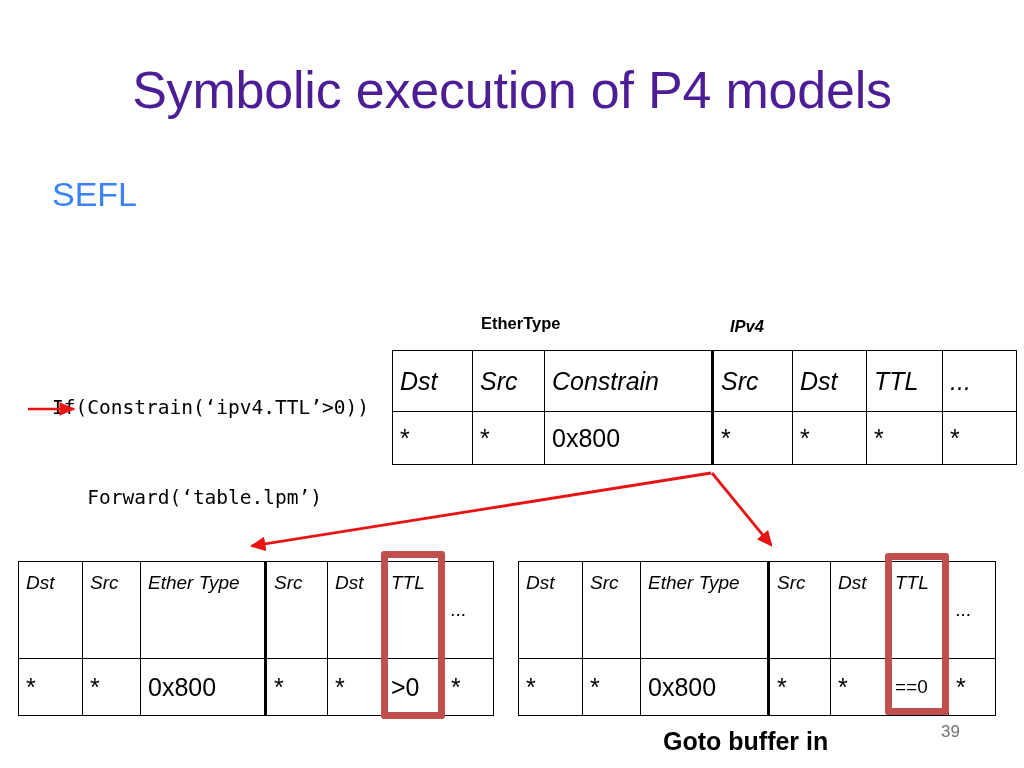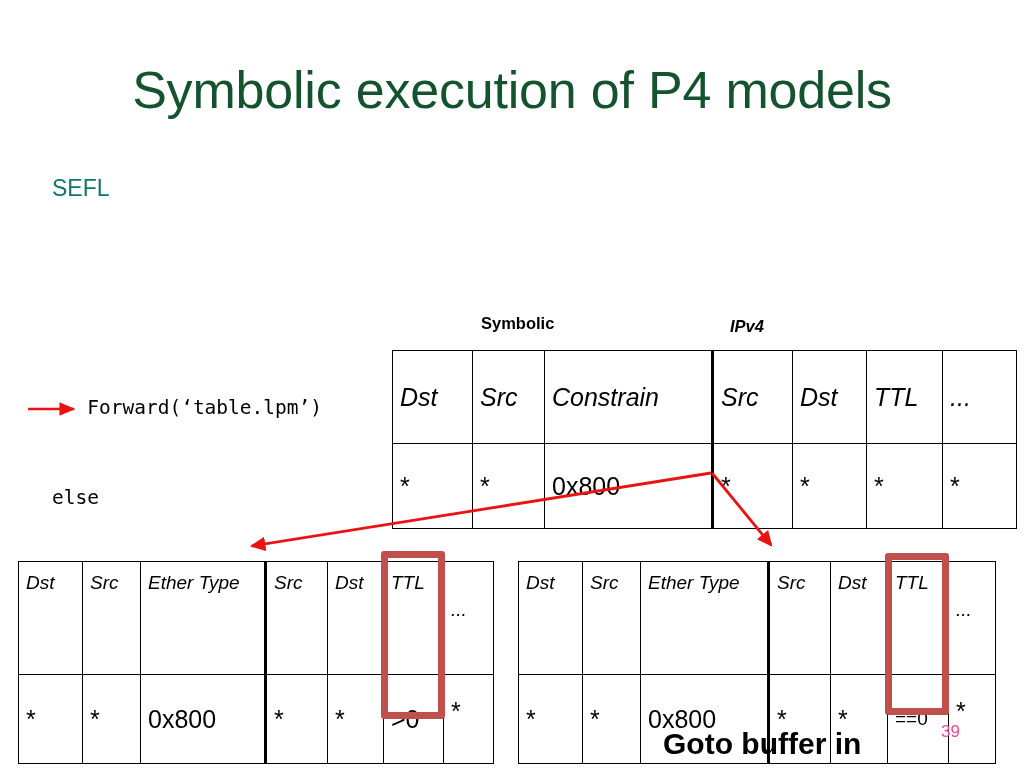--- a/index.html
+++ b/index.html
@@ -25,33 +25,33 @@
   .slide-title {
     position: absolute;
     left: 0;
     top: 62px;
     width: 1024px;
     text-align: center;
     font-size: 52px;
     font-weight: 400;
     line-height: 1.08;
     letter-spacing: -0.2px;
-    color: #14532d;
+    color: #4c1d95;
     white-space: nowrap;
   }
 
   
   .sefl-heading {
     position: absolute;
     left: 52px;
     top: 176px;
-    font-size: 23px;
+    font-size: 34px;
     font-weight: 400;
     line-height: 1.1;
-    color: #0f766e;
+    color: #3b82f6;
   }
 
   
   .code-block {
     position: absolute;
     left: 52px;
     top: 243px;
     font-family: "DejaVu Sans Mono", "Liberation Mono", monospace;
     font-size: 19.5px;
     line-height: 30px;
@@ -83,21 +83,21 @@
 
   
   .pkt-table {
     position: absolute;
     border-collapse: collapse;
     table-layout: fixed;
     background: #ffffff;
   }
   .pkt-table td {
     border: 1.4px solid #000000;
-    padding: 16px 7px;
+    padding: 0 7px;
     vertical-align: middle;
     color: #000000;
     background: #ffffff;
   }
   .pkt-table td.hdr {
     font-style: italic;
     font-weight: 400;
   }
   .pkt-table td.val {
     font-style: normal;
@@ -141,61 +141,62 @@
     width: 1024px;
     height: 768px;
     pointer-events: none;
   }
 
   
   .goto-caption {
     position: absolute;
     left: 663px;
     top: 727px;
-    font-size: 30px;
+    font-size: 25px;
     font-weight: bold;
     color: #000000;
     white-space: nowrap;
   }
 
   
   .slide-number {
     position: absolute;
     left: 941px;
     top: 722px;
     font-size: 17px;
-    color: #ec4899;
+    color: #737373;
   }
 </style>
 </head>
 <body>
 
 <div id="slide">
 
   <div class="slide-title">Symbolic execution of P4 models</div>
 
   <div class="sefl-heading">SEFL</div>
 
   <div class="code-block">
     <div class="code-gap"></div>
+    <div class="code-line">If(Constrain(‘ipv4.TTL’&gt;0))</div>
     <div class="code-line">   Forward(‘table.lpm’)</div>
     <div class="code-line">else</div>
     <div class="code-line">   Forward(‘buffer.in’)</div>
   </div>
 
   <svg class="buffer-arrow" viewBox="0 0 58 26">
     <defs>
       <marker id="mk-small" markerWidth="7" markerHeight="7" refX="5.6" refY="3.1" orient="auto" markerUnits="strokeWidth">
         <path d="M0,0.5 L6.2,3.1 L0,5.7 z" fill="#e81414"></path>
       </marker>
     </defs>
     <line x1="2" y1="13" x2="48" y2="13" stroke="#e81414" stroke-width="2.6" marker-end="url(#mk-small)"></line>
   </svg>
 
-  <div class="hdr-caption cap-ethernet">Symbolic</div>
+  <div class="hdr-caption cap-ethernet">EtherType</div>
   <div class="hdr-caption cap-ipv4">IPv4</div>
 
   <table class="pkt-table" id="table-top">
     <colgroup>
       <col style="width:80px">
         <col style="width:72px">
         <col style="width:168px">
       <col style="width:80px">
         <col style="width:74px">
         <col style="width:76px">

